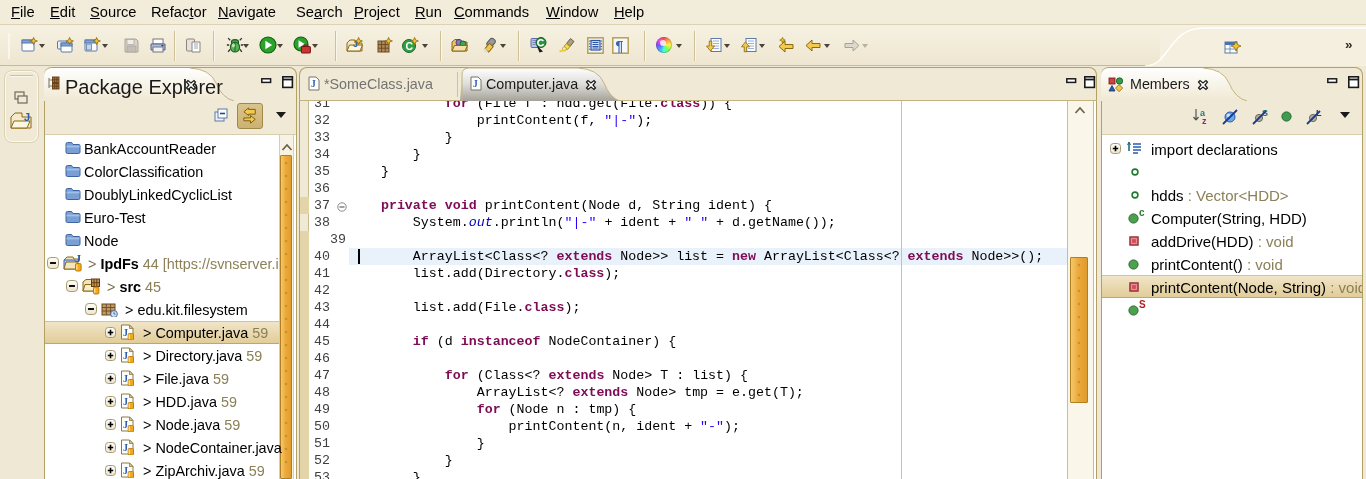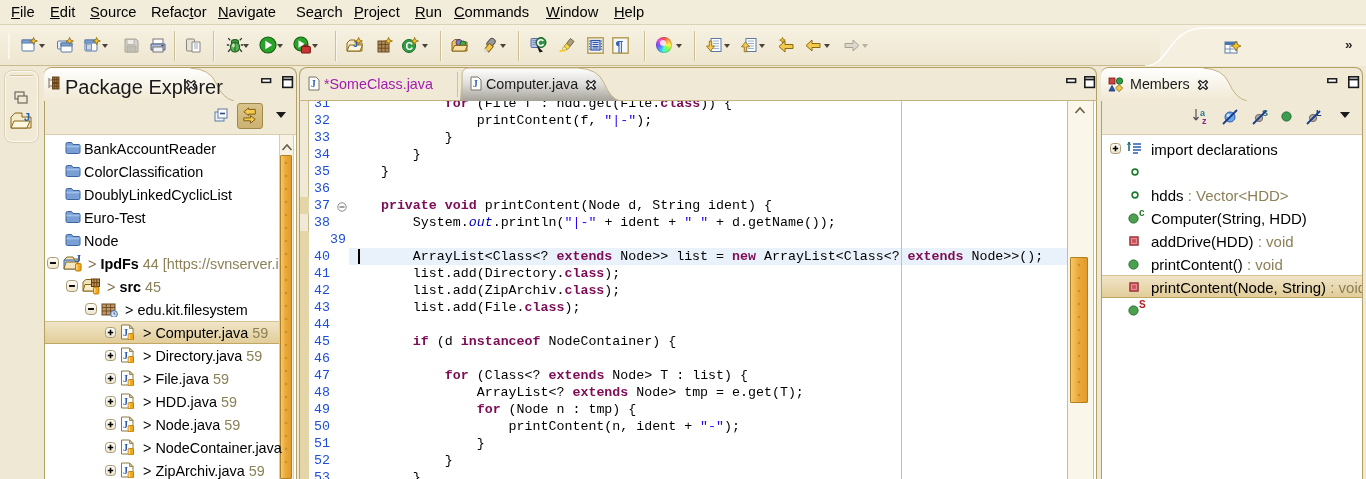--- a/index.html
+++ b/index.html
@@ -6,21 +6,21 @@
 .ab{position:absolute}
 .mi{position:absolute;top:0;height:24px;line-height:24px;font-size:14.7px;color:#000;}
 .tree-row{position:absolute;height:23px;font-size:14.4px;color:#000;white-space:nowrap;}
 .mrow{position:absolute;height:23px;font-size:15px;color:#000;white-space:nowrap;}
 .tr-txt{position:absolute;top:50%;transform:translateY(-50%);white-space:nowrap;}
 .ol{color:#8c8058}
 .cl{position:absolute;left:0;height:17px;line-height:17px;font-family:"Liberation Mono",monospace;font-size:13.3px;white-space:pre;color:#000;}
 .cl b{font-weight:bold;color:#7d0b55}
 .cl .s{color:#2a00ff}
 .cl .o{color:#0000c0;font-style:italic}
-.ln{position:absolute;height:17px;line-height:17px;font-family:"Liberation Mono",monospace;font-size:13.3px;color:#1d4ed8;width:20px;text-align:right;}
+.ln{position:absolute;height:17px;line-height:17px;font-family:"Liberation Mono",monospace;font-size:13.3px;color:#404040;width:20px;text-align:right;}
 </style></head><body>
 <div id="r">
 <div class="ab" style="left:0;top:0;width:1366px;height:25px;background:#f2ecdb;border-bottom:1px solid #dcd2b4"></div>
     <div class="mi" style="left:11px"><u>F</u>ile</div>
     <div class="mi" style="left:50px"><u>E</u>dit</div>
     <div class="mi" style="left:90px"><u>S</u>ource</div>
     <div class="mi" style="left:151px">Refac<u>t</u>or</div>
     <div class="mi" style="left:218px"><u>N</u>avigate</div>
     <div class="mi" style="left:296px">Se<u>a</u>rch</div>
     <div class="mi" style="left:354px"><u>P</u>roject</div>
@@ -501,21 +501,21 @@
     </svg>
     <div class="tree-row" style="left:143px;top:459px;width:139px;overflow:hidden">
       <span class="tr-txt">&gt; ZipArchiv.java <span class="ol">59</span></span>
     </div>
     <div class="ab" style="left:299px;top:67px;width:798px;height:412px;background:#f0e9d6;border:1px solid #b3a064;border-bottom:none;border-radius:8px 8px 0 0"></div>
     <div class="ab" style="left:299px;top:100px;width:798px;height:1px;background:#c4b381"></div>
     <svg class="ab" style="left:307px;top:76px" width="14" height="15">
       <path d="M2 1 L9 1 L12 4 L12 14 L2 14 Z" fill="#fdfdfb" stroke="#7a7468"></path>
       <text x="4" y="11" font-size="9.5" font-weight="bold" fill="#2a5db0" font-family="Liberation Serif">J</text>
     </svg>
-    <div class="ab" style="left:324px;top:76px;font-size:14.3px;color:#a21caf">*SomeClass.java</div>
+    <div class="ab" style="left:324px;top:76px;font-size:14.3px;color:#737373">*SomeClass.java</div>
     <div class="ab" style="left:457px;top:72px;width:1px;height:25px;background:#cfc39e"></div>
     <svg class="ab" style="left:460px;top:67px" width="160" height="34">
       <defs>
         <linearGradient id="acttab" x1="0" y1="0" x2="0" y2="1">
           <stop offset="0" stop-color="#fefefe"></stop>
           <stop offset="0.5" stop-color="#dddcd8"></stop>
           <stop offset="1" stop-color="#a5a199"></stop>
         </linearGradient>
       </defs>
       <path d="M0 34 L2 7 Q2.5 1 9 1 L118 1 Q138 2 144 16 Q150 31 160 34 Z" fill="url(#acttab)"></path>
@@ -561,21 +561,20 @@
       <div class="cl" style="left:49px;top:96px">    <b>private</b> <b>void</b> printContent(Node d, String ident) {</div>
       <div class="ln" style="left:10px;top:113px">38</div>
       <div class="cl" style="left:49px;top:113px">        System.<span class="o">out</span>.println(<span class="s">"|-"</span> + ident + <span class="s">" "</span> + d.getName());</div>
       <div class="ln" style="left:26px;top:130px">39</div>
       <div class="cl" style="left:49px;top:130px"></div>
       <div class="ln" style="left:10px;top:147px">40</div>
       <div class="cl" style="left:49px;top:147px">        ArrayList&lt;Class&lt;? <b>extends</b> Node&gt;&gt; list = <b>new</b> ArrayList&lt;Class&lt;? <b>extends</b> Node&gt;&gt;();</div>
       <div class="ln" style="left:10px;top:164px">41</div>
       <div class="cl" style="left:49px;top:164px">        list.add(Directory.<b>class</b>);</div>
       <div class="ln" style="left:10px;top:181px">42</div>
-      <div class="cl" style="left:49px;top:181px">        list.add(ZipArchiv.<b>class</b>);</div>
       <div class="ln" style="left:10px;top:198px">43</div>
       <div class="cl" style="left:49px;top:198px">        list.add(File.<b>class</b>);</div>
       <div class="ln" style="left:10px;top:215px">44</div>
       <div class="cl" style="left:49px;top:215px"></div>
       <div class="ln" style="left:10px;top:232px">45</div>
       <div class="cl" style="left:49px;top:232px">        <b>if</b> (d <b>instanceof</b> NodeContainer) {</div>
       <div class="ln" style="left:10px;top:249px">46</div>
       <div class="ln" style="left:10px;top:266px">47</div>
       <div class="cl" style="left:49px;top:266px">            <b>for</b> (Class&lt;? <b>extends</b> Node&gt; T : list) {</div>
       <div class="ln" style="left:10px;top:283px">48</div>

